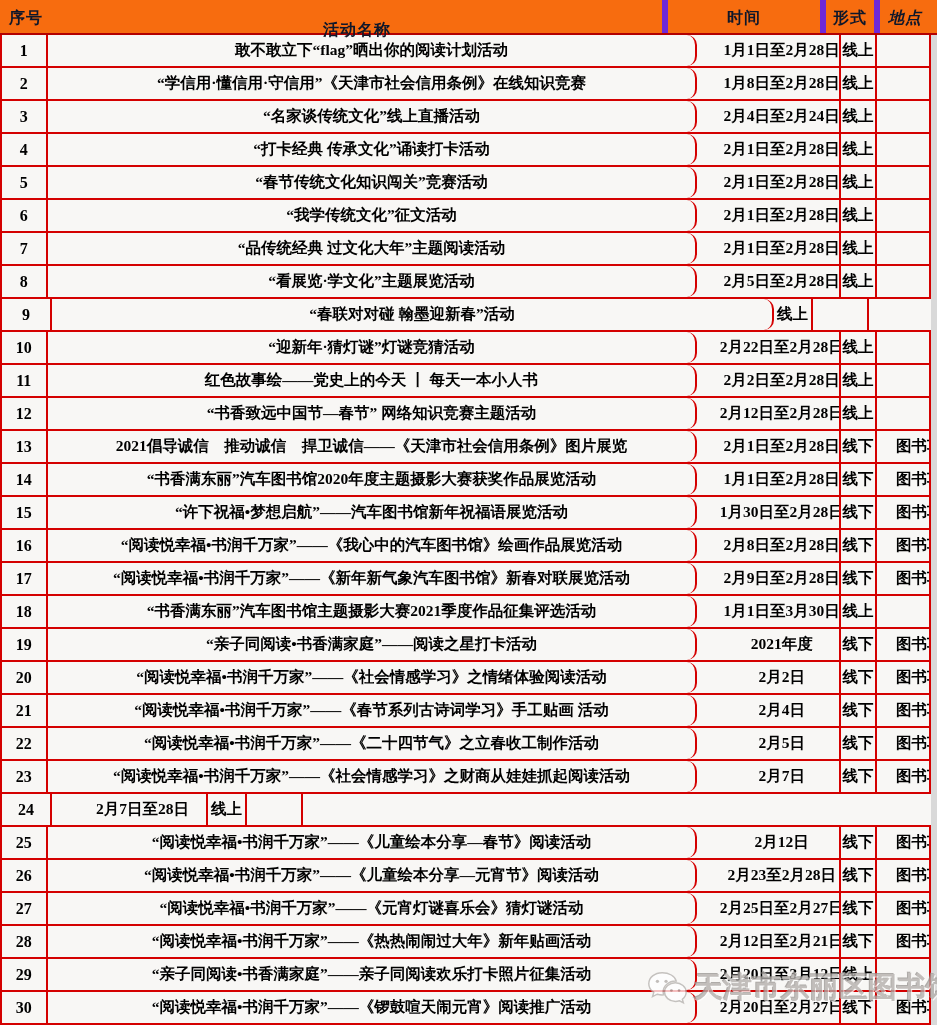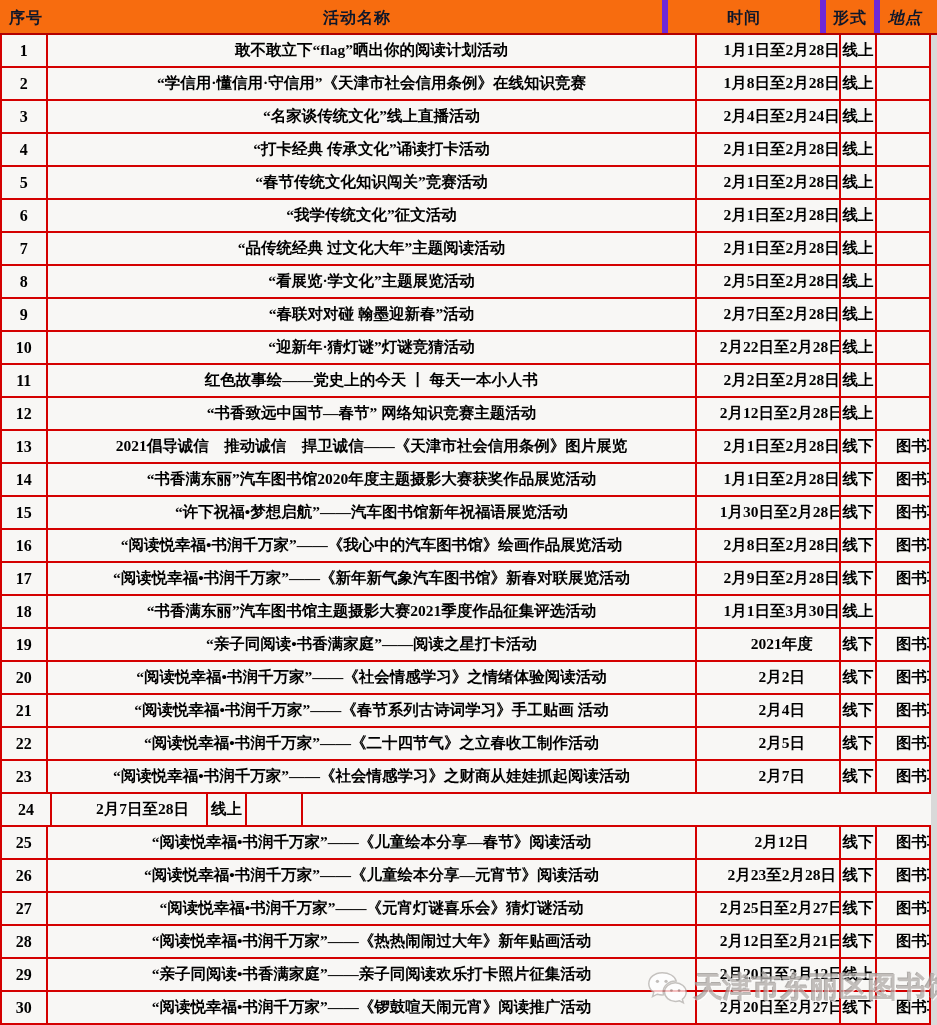--- a/index.html
+++ b/index.html
@@ -23,21 +23,21 @@
     display:flex;width:937px;height:35px;background:var(--header-bg);
     color:#0f172a;font-weight:bold;font-size:16px;line-height:35px;
     border-bottom:2px solid var(--border-dark);box-sizing:border-box;
   }
   .thead .hcell{
     text-align:center;box-sizing:border-box;height:100%;
     letter-spacing:1px;
   }
   .thead .hcell.sep{border-left:6px solid #6d28d9;}
   .h-no{width:52px;}
-  .h-name{width:610px;}
+  .h-name{width:610px;margin-top:12px;}
   .h-time{width:158px;}
   .h-form{width:54px;}
   .h-loc{width:56px;font-style:italic;}
   .h-rest{flex:1;}
 
   
   .tbody{width:931px;background:var(--border-red);}
   .trow{
     display:flex;width:931px;height:33px;box-sizing:border-box;
     border-left:2px solid var(--border-red);
@@ -46,21 +46,21 @@
   }
   .tcell{
     box-sizing:border-box;height:100%;
     display:flex;align-items:center;justify-content:center;
     font-size:15.5px;font-weight:bold;color:#000;
     white-space:nowrap;overflow:hidden;
     border-right:2px solid var(--border-red);
     padding:0 2px;
   }
   .c-no{width:50px;font-size:16px;}
-  .c-name{width:722px;}
+  .c-name{width:722px;border-radius:10px;}
   .c-time{width:156px;padding-left:29px;}
   .c-form{width:39px;}
   .c-loc{width:56px;padding-left:35px;}
 
   
   .right-gutter{
     position:absolute;top:35px;left:931px;width:6px;height:990px;
     background:#d9d9d9;
   }
 
@@ -145,21 +145,20 @@
       <div class="trow">
         <div class="tcell c-no">8</div>
         <div class="tcell c-name">“看展览·学文化”主题展览活动</div>
         <div class="tcell c-time">2月5日至2月28日</div>
         <div class="tcell c-form">线上</div>
         <div class="tcell c-loc"></div>
       </div>
       <div class="trow">
         <div class="tcell c-no">9</div>
         <div class="tcell c-name">“春联对对碰 翰墨迎新春”活动</div>
-        <div class="tcell c-time">2月7日至2月28日</div>
         <div class="tcell c-form">线上</div>
         <div class="tcell c-loc"></div>
       </div>
       <div class="trow">
         <div class="tcell c-no">10</div>
         <div class="tcell c-name">“迎新年·猜灯谜”灯谜竞猜活动</div>
         <div class="tcell c-time">2月22日至2月28日</div>
         <div class="tcell c-form">线上</div>
         <div class="tcell c-loc"></div>
       </div>

